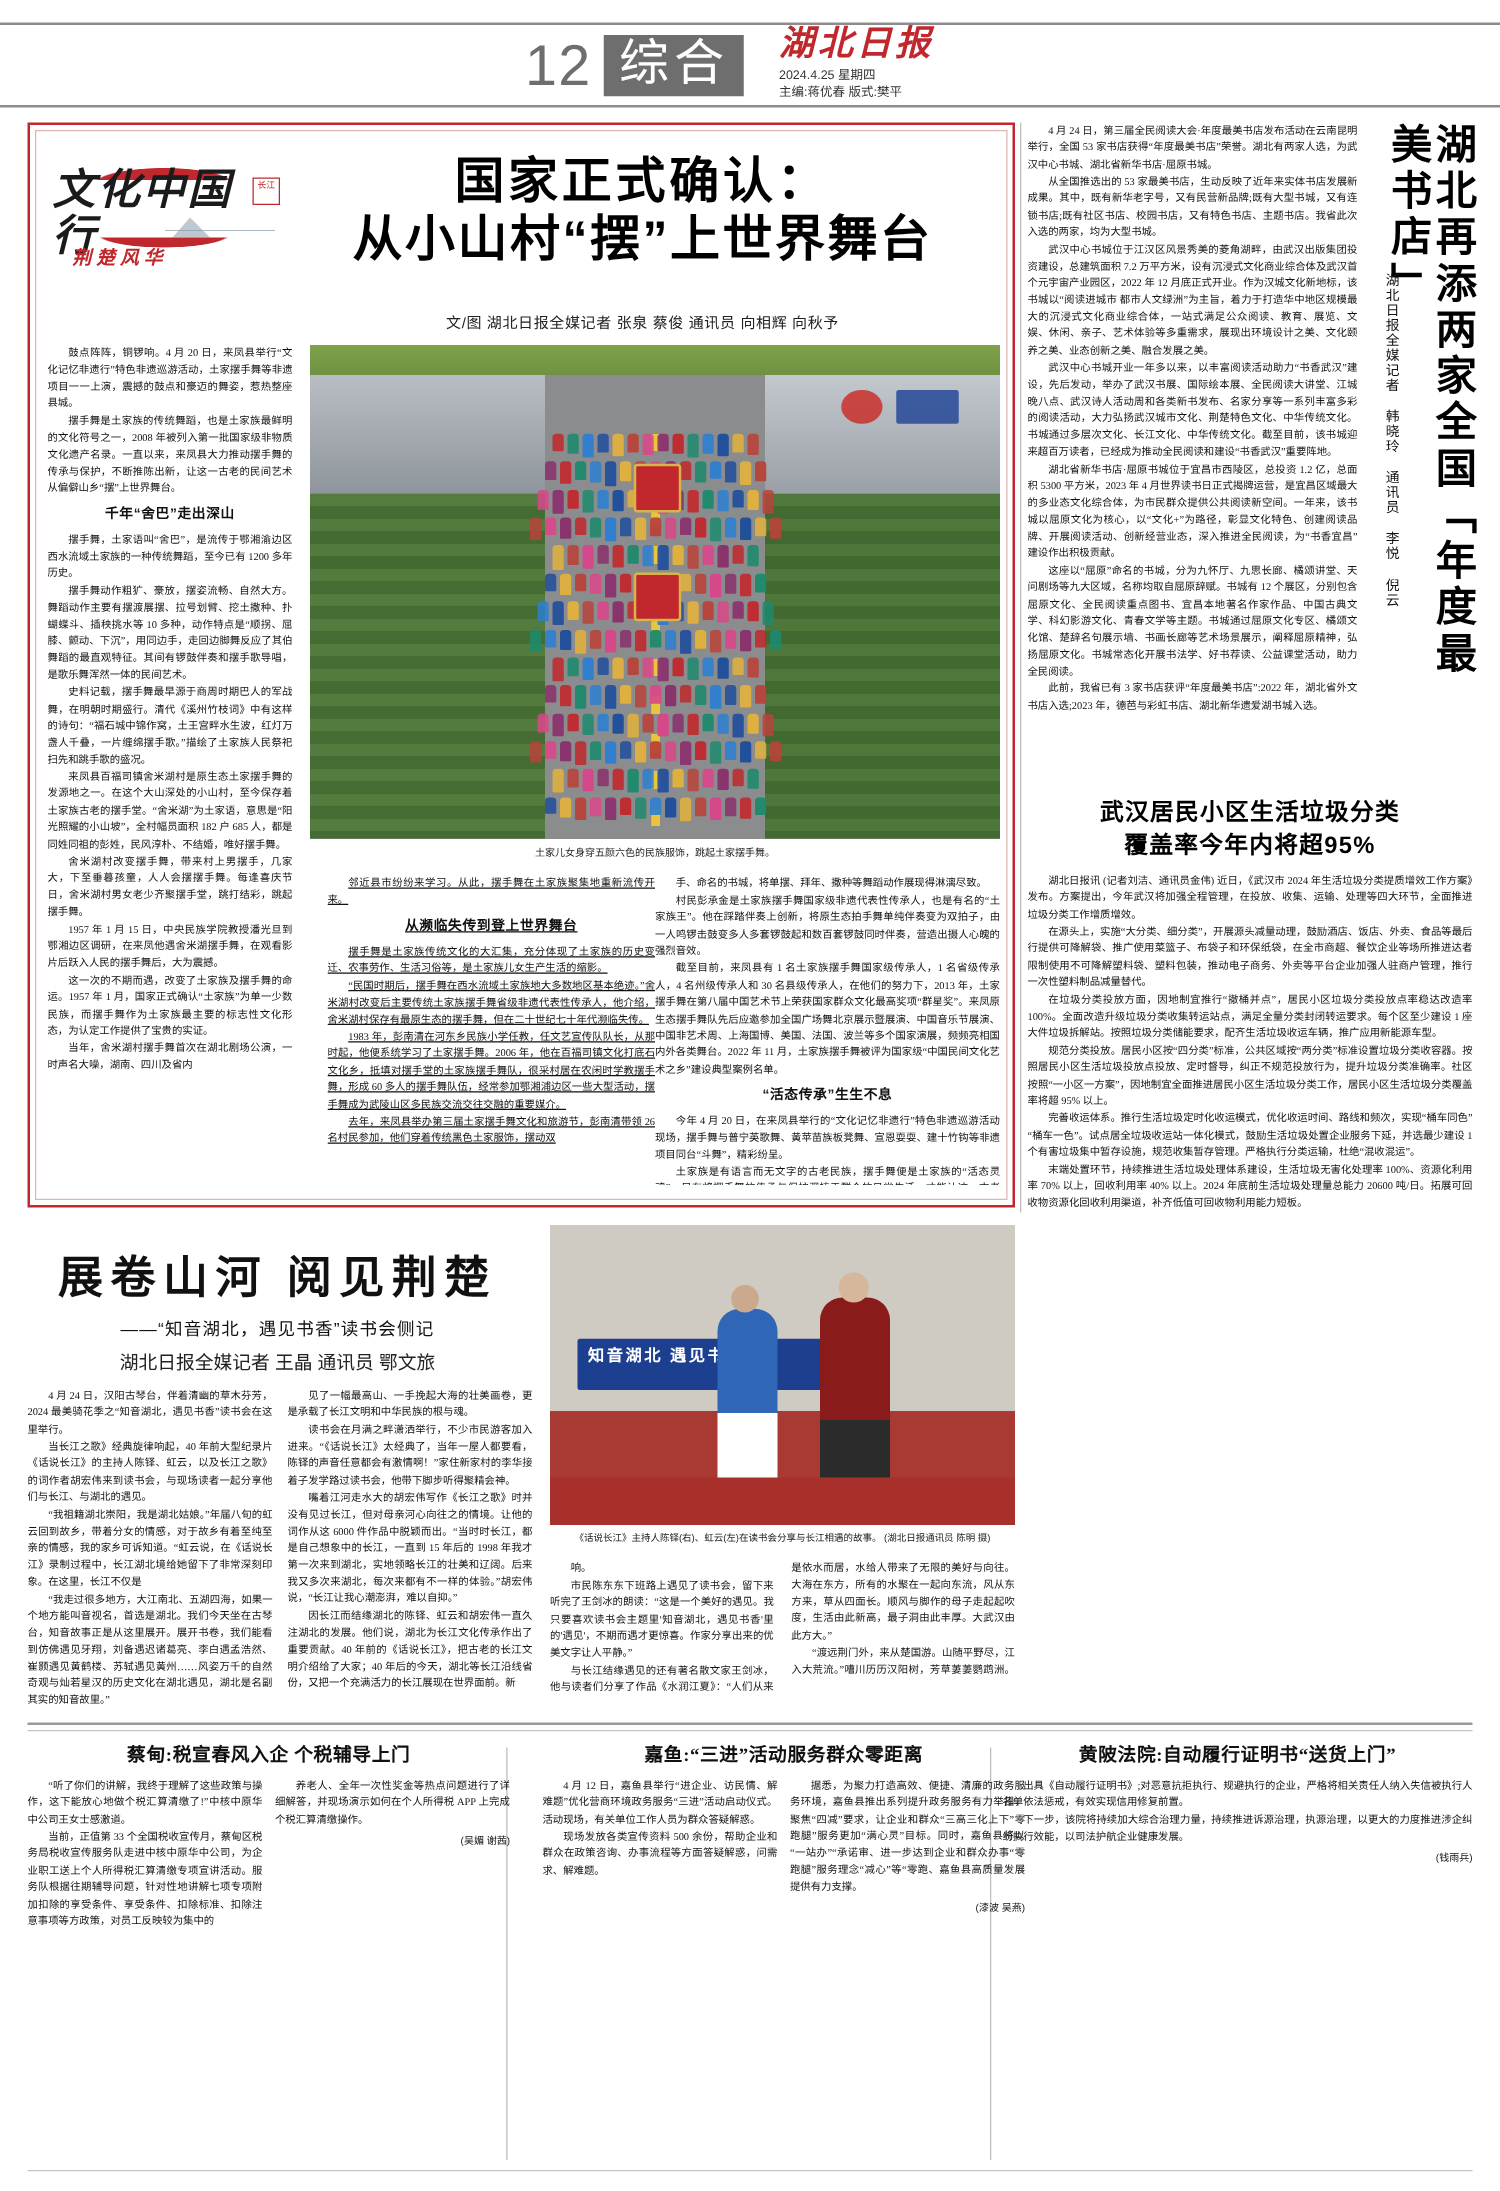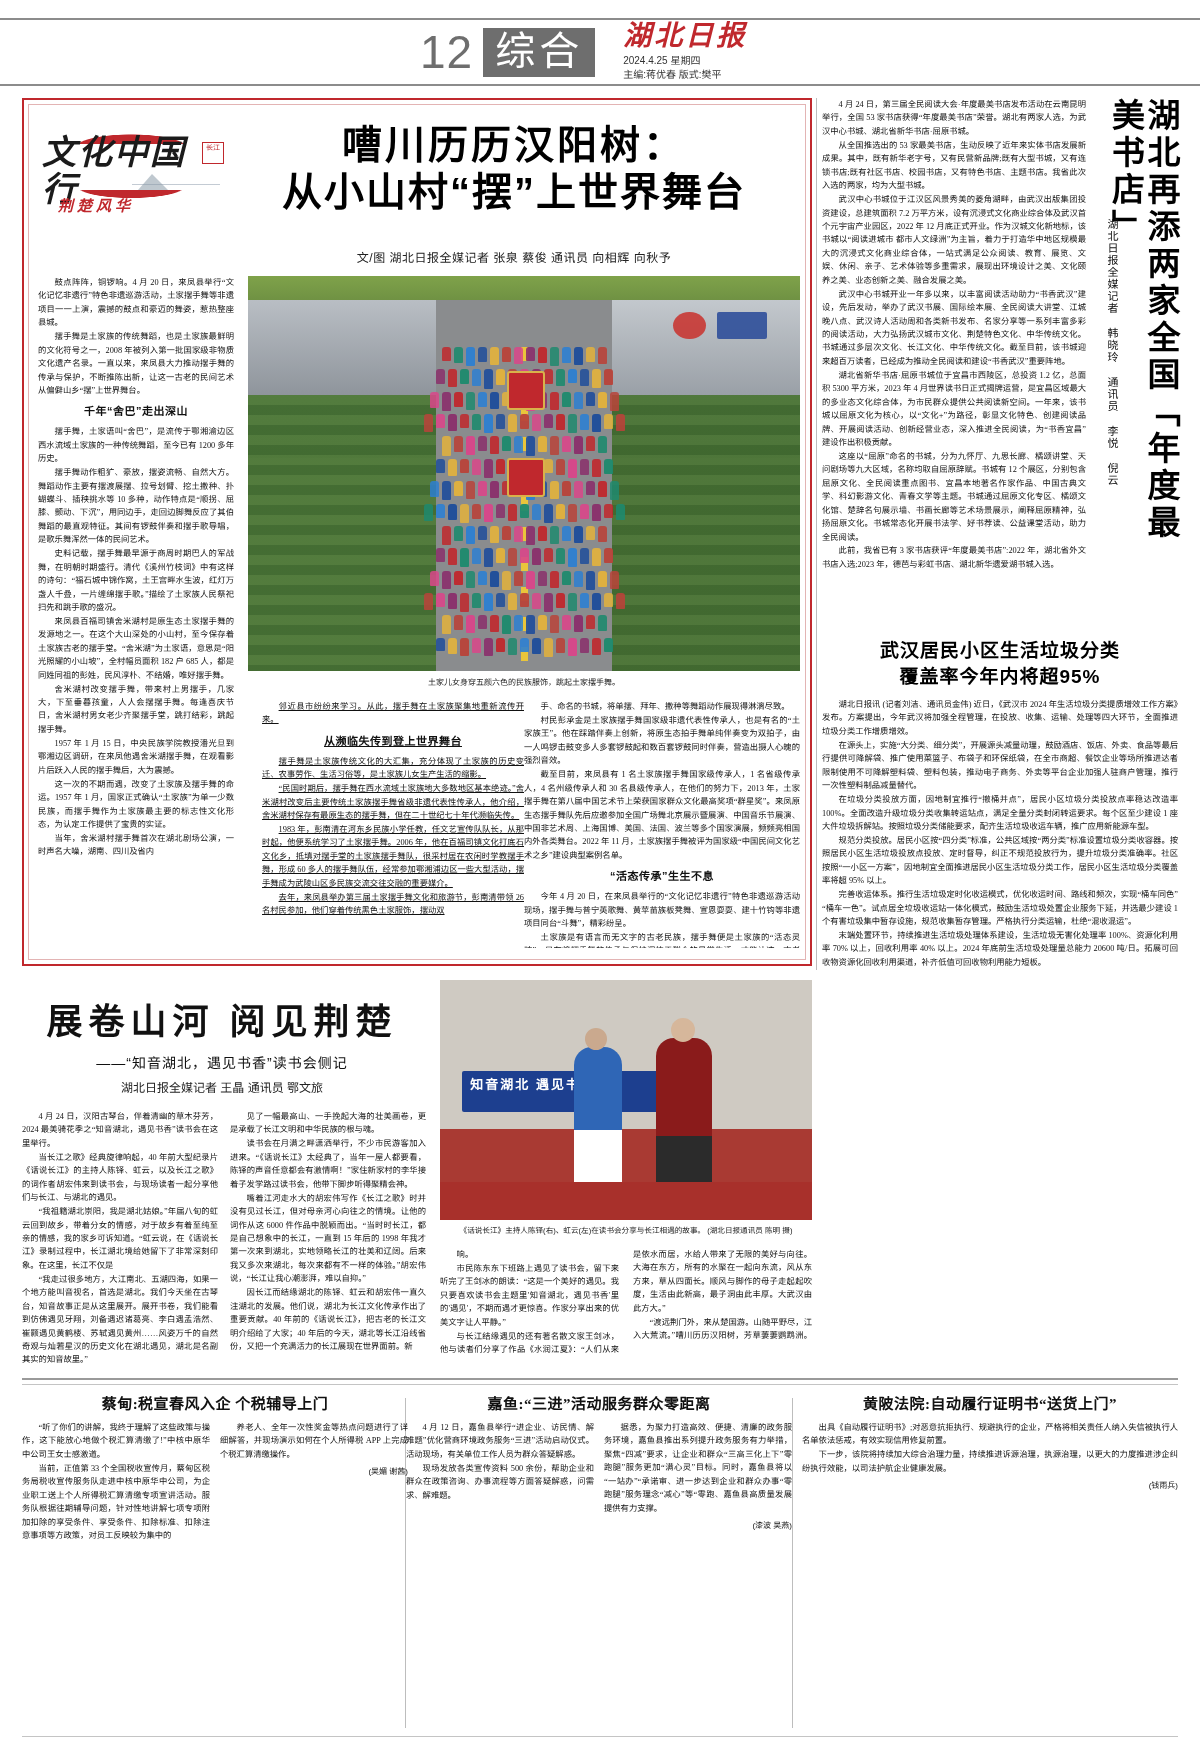--- a/index.html
+++ b/index.html
@@ -87,21 +87,21 @@
   .sign{position:absolute;right:6%;top:9%;width:9%;height:7%;background:#2f4f9a;border-radius:2px;opacity:.9;}
   .sign2{position:absolute;right:17%;top:9%;width:6%;height:7%;background:#c9302c;border-radius:50%;opacity:.85;}
 
   
   .readart{position:absolute;left:22px;top:980px;width:790px;height:390px;}
   .read-title{position:absolute;left:0;top:12px;width:400px;text-align:center;
     font-family:"Liberation Serif","DejaVu Serif",serif;font-weight:700;font-size:36px;letter-spacing:6px;color:#111;}
   .read-sub{position:absolute;left:0;top:72px;width:400px;text-align:center;
     font-family:"Liberation Sans","DejaVu Sans",sans-serif;font-size:14px;color:#111;letter-spacing:1px;}
   .read-by{position:absolute;left:0;top:98px;width:400px;text-align:center;
-    font-family:"Liberation Sans","DejaVu Sans",sans-serif;font-size:12px;color:#222;}
+    font-family:"Liberation Sans","DejaVu Sans",sans-serif;font-size:15px;color:#222;}
   .read-photo{position:absolute;left:418px;top:0;width:372px;height:240px;overflow:hidden;background:#b6b3ae;}
   .read-cap{position:absolute;left:418px;top:244px;width:372px;font-size:7.6px;
     font-family:"Liberation Sans","DejaVu Sans",sans-serif;text-align:center;color:#222;}
   .stage{position:absolute;inset:0;background:linear-gradient(180deg,#cfcac2 0 62%,#a93a33 62% 100%);}
   .banner{position:absolute;left:6%;top:38%;width:58%;height:17%;background:#1d3f8f;border-radius:2px;}
   .banner b{color:#fff;font-family:"Liberation Sans",sans-serif;font-size:13px;letter-spacing:2px;
     display:block;padding:3px 0 0 8px;white-space:nowrap;overflow:hidden;}
   .person{position:absolute;bottom:0;border-radius:18px 18px 0 0;}
   .p1{left:36%;width:13%;height:72%;background:linear-gradient(180deg,#2f66b6 0 48%,#ffffff 48% 100%);}
   .p1h{position:absolute;left:39%;top:20%;width:6%;height:9%;background:#caa98e;border-radius:50%;}
@@ -165,21 +165,21 @@
     <div class="logo-badge">
       <div class="logo-swoosh"></div>
       <div class="logo-cal">文化中国行</div>
       <div class="logo-seal">长江</div>
       <div class="logo-mtn"></div>
       <div class="logo-wave"></div>
       <div class="logo-sub">荆楚风华</div>
     </div>
 
     <div class="feat-title">
-      <div class="l1">嘈川历历汉阳树：</div>
+      <div class="l1">国家正式确认：</div>
       <div class="l2">从小山村“摆”上世界舞台</div>
     </div>
     <div class="feat-byline">文/图 湖北日报全媒记者 张泉 蔡俊 通讯员 向相辉 向秋予</div>
 
     <div class="feat-photo">
       <div class="parade">
         <div class="bldg-l"></div>
           <div class="bldg-r"></div>
         <div class="trees-l"></div>
           <div class="trees-r"></div>
@@ -578,21 +578,21 @@
           </div>
         <div>
           <div class="body-txt">
               <p>养老人、全年一次性奖金等热点问题进行了详细解答，并现场演示如何在个人所得税 APP 上完成个税汇算清缴操作。</p>
             </div>
           <div class="sig">(吴媚 谢茜)</div>
         </div>
       </div>
     </div>
 
-    <div class="bz" style="left:384px;width:386px;">
+    <div class="bz" style="left:412px;width:386px;">
       <div class="bz-title">嘉鱼:“三进”活动服务群众零距离</div>
       <div class="bz-cols">
         <div class="body-txt">
             <p>4 月 12 日，嘉鱼县举行“进企业、访民情、解难题”优化营商环境政务服务“三进”活动启动仪式。活动现场，有关单位工作人员为群众答疑解惑。</p>
             <p>现场发放各类宣传资料 500 余份，帮助企业和群众在政策咨询、办事流程等方面答疑解惑，问需求、解难题。</p>
           </div>
         <div>
           <div class="body-txt">
               <p>据悉，为聚力打造高效、便捷、清廉的政务服务环境，嘉鱼县推出系列提升政务服务有力举措，聚焦“四减”要求，让企业和群众“三高三化上下”零跑腿”服务更加“满心灵”目标。同时，嘉鱼县将以“一站办”“承诺审、进一步达到企业和群众办事“零跑腿”服务理念“减心”等“零跑、嘉鱼县高质量发展提供有力支撑。</p>
             </div>

